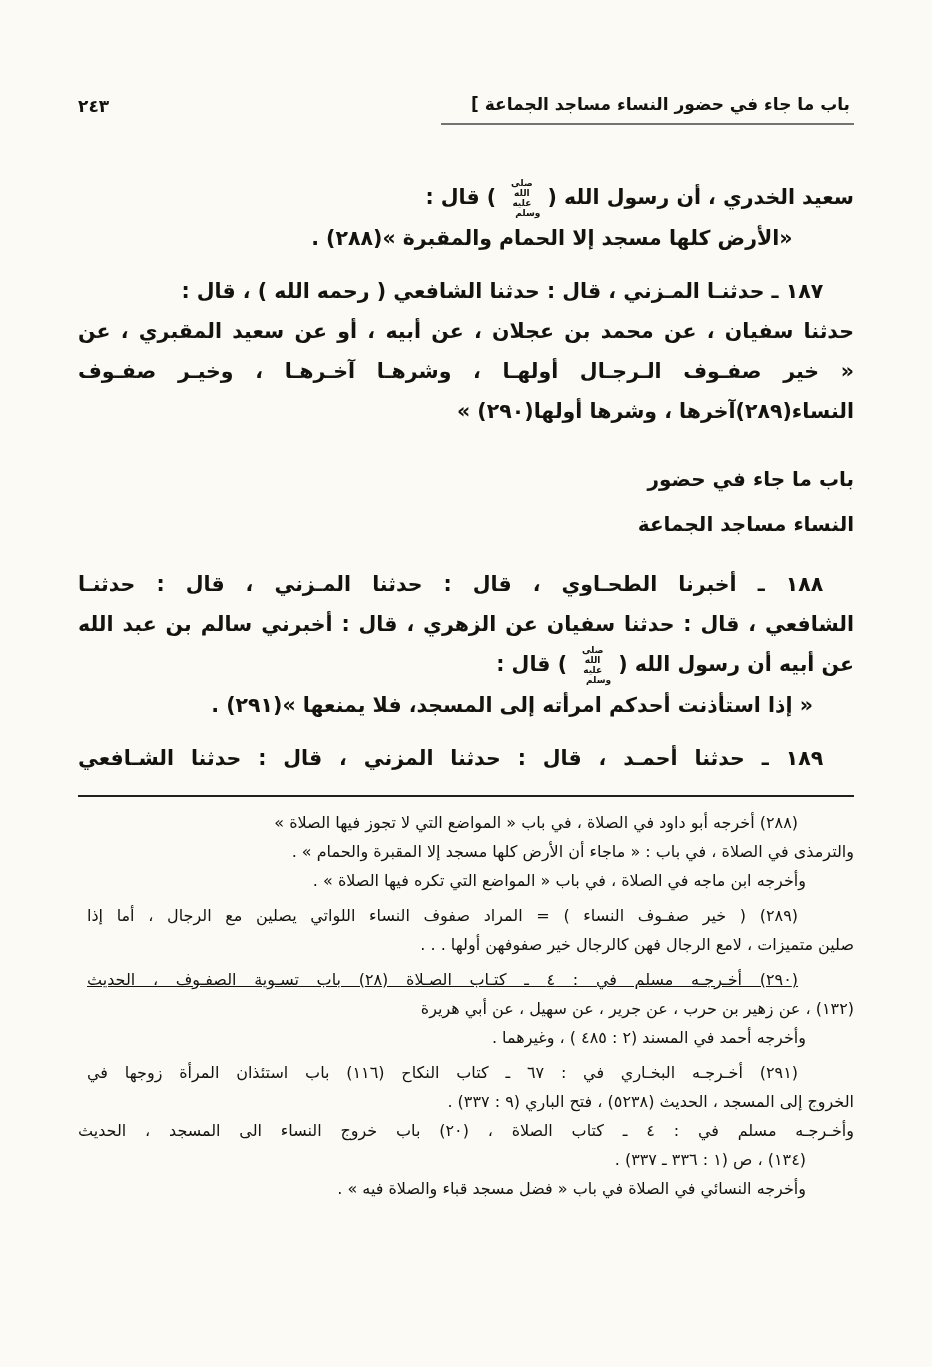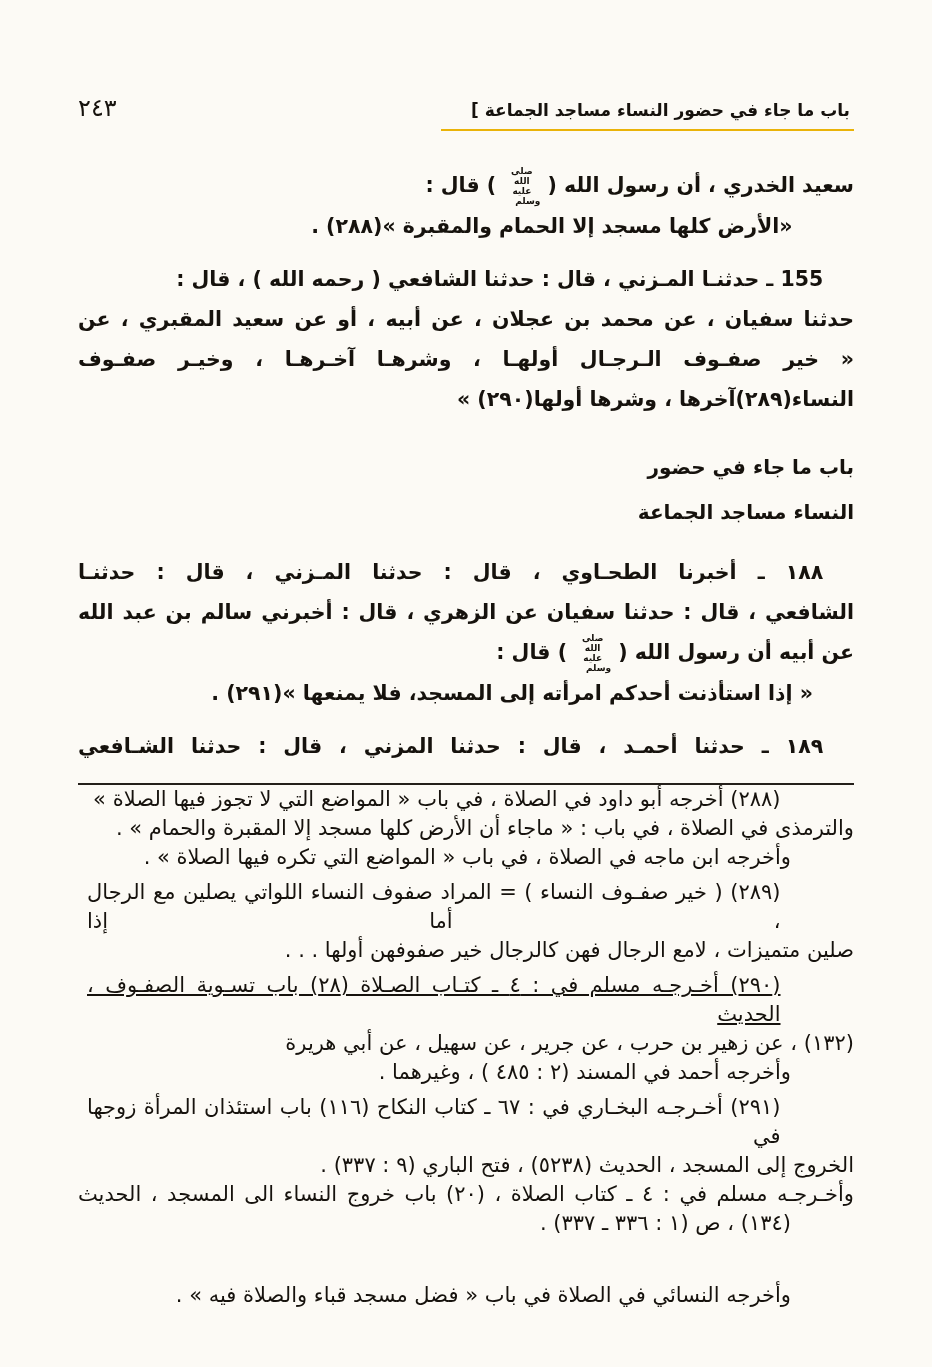--- a/index.html
+++ b/index.html
@@ -20,30 +20,30 @@
   }
   .header-row {
     display: flex;
     justify-content: space-between;
     align-items: flex-end;
   }
   .header-title {
     font-size: 17px;
     font-weight: bold;
     padding: 0 4px 9px 30px;
-    border-bottom: 2px solid #eab308;
+    border-bottom: 2px solid #737373;
     white-space: nowrap;
   }
   .page-number {
-    font-size: 24px;
-    font-weight: normal;
+    font-size: 17px;
+    font-weight: bold;
     padding-bottom: 9px;
     letter-spacing: 2px;
   }
-  .body-block { margin-top: 34px; }
+  .body-block { margin-top: 52px; }
   .body-block.lower { margin-top: 0; }
   .body-line {
     font-size: 20.5px;
     font-weight: bold;
     line-height: 40px;
     text-align: justify;
     text-align-last: right;
   }
   .body-line.full { text-align-last: justify; }
   .body-line.para { margin-top: 13px; }
@@ -52,21 +52,22 @@
     font-size: 20px;
     font-weight: bold;
     line-height: 45px;
     margin: 26px 0 17px 0;
   }
   .footnote-rule {
     border-top: 2px solid #241f1a;
     margin-top: 17px;
   }
   .footnotes {
-    font-size: 21px;
+    padding-top: 11px;
+    font-size: 16px;
     line-height: 29px;
   }
   .fn-line {
     text-align: justify;
     text-align-last: right;
   }
   .fn-line.full { text-align-last: justify; }
   .fn-line.para { margin-top: 6px; margin-left: 9px; }
   .saw {
     display: inline-block;
@@ -85,21 +86,21 @@
   <div class="content">
 
     <div class="header-row">
       <div class="header-title">باب ما جاء في حضور النساء مساجد الجماعة ]</div>
       <div class="page-number">٢٤٣</div>
     </div>
 
     <div class="body-block upper">
         <div class="body-line">سعيد الخدري ، أن رسول الله ( <span class="saw">صلى الله عليه وسلم</span> ) قال :</div>
         <div class="body-line" style="padding-right: 3em;">«الأرض كلها مسجد إلا الحمام والمقبرة »(٢٨٨) .</div>
-        <div class="body-line para" style="padding-right: 1.5em;">155 ـ حدثنـا المـزني ، قال : حدثنا الشافعي ( رحمه الله ) ، قال :</div>
+        <div class="body-line para" style="padding-right: 1.5em;">١٨٧ ـ حدثنـا المـزني ، قال : حدثنا الشافعي ( رحمه الله ) ، قال :</div>
         <div class="body-line full">حدثنا سفيان ، عن محمد بن عجلان ، عن أبيه ، أو عن سعيد المقبري ، عن</div>
         <div class="body-line full">« خير صفـوف الـرجـال أولهـا ، وشرهـا آخـرهـا ، وخيـر صفـوف</div>
         <div class="body-line">النساء(٢٨٩)آخرها ، وشرها أولها(٢٩٠) »</div>
       </div>
 
     <div class="section-heading">
       <div>باب ما جاء في حضور</div>
       <div>النساء مساجد الجماعة</div>
     </div>
 
@@ -119,17 +120,17 @@
         <div class="fn-line" style="padding-right: 3em;">وأخرجه ابن ماجه في الصلاة ، في باب « المواضع التي تكره فيها الصلاة » .</div>
         <div class="fn-line full para" style="padding-right: 3.5em;">(٢٨٩) ( خير صفـوف النساء ) = المراد صفوف النساء اللواتي يصلين مع الرجال ، أما إذا</div>
         <div class="fn-line">صلين متميزات ، لامع الرجال فهن كالرجال خير صفوفهن أولها . . .</div>
         <div class="fn-line full para" style="padding-right: 3.5em; text-decoration: underline;">(٢٩٠) أخـرجـه مسلم في : ٤ ـ كتـاب الصـلاة (٢٨) باب تسـوية الصفـوف ، الحديث</div>
         <div class="fn-line">(١٣٢) ، عن زهير بن حرب ، عن جرير ، عن سهيل ، عن أبي هريرة</div>
         <div class="fn-line" style="padding-right: 3em;">وأخرجه أحمد في المسند (٢ : ٤٨٥ ) ، وغيرهما .</div>
         <div class="fn-line full para" style="padding-right: 3.5em;">(٢٩١) أخـرجـه البخـاري في : ٦٧ ـ كتاب النكاح (١١٦) باب استئذان المرأة زوجها في</div>
         <div class="fn-line">الخروج إلى المسجد ، الحديث (٥٢٣٨) ، فتح الباري (٩ : ٣٣٧) .</div>
         <div class="fn-line full">وأخـرجـه مسلم في : ٤ ـ كتاب الصلاة ، (٢٠) باب خروج النساء الى المسجد ، الحديث</div>
         <div class="fn-line" style="padding-right: 3em;">(١٣٤) ، ص (١ : ٣٣٦ ـ ٣٣٧) .</div>
-        <div class="fn-line" style="padding-right: 3em; margin-top: 43px;">وأخرجه النسائي في الصلاة في باب « فضل مسجد قباء والصلاة فيه » .</div>
+        <div class="fn-line" style="padding-right: 3em;">وأخرجه النسائي في الصلاة في باب « فضل مسجد قباء والصلاة فيه » .</div>
       </div>
 
   </div>
 </div>
 
 </body></html>

